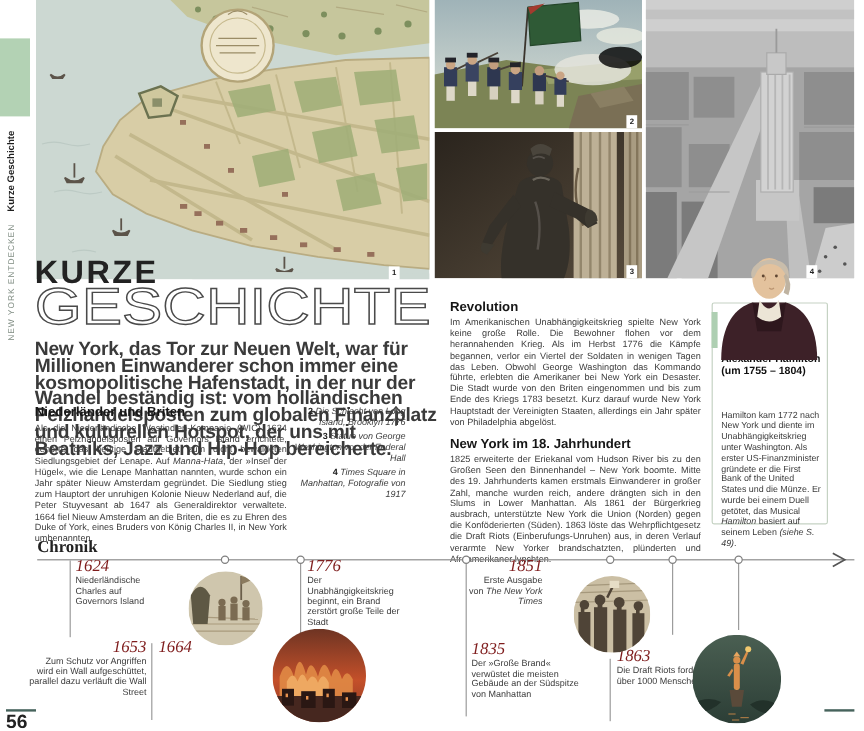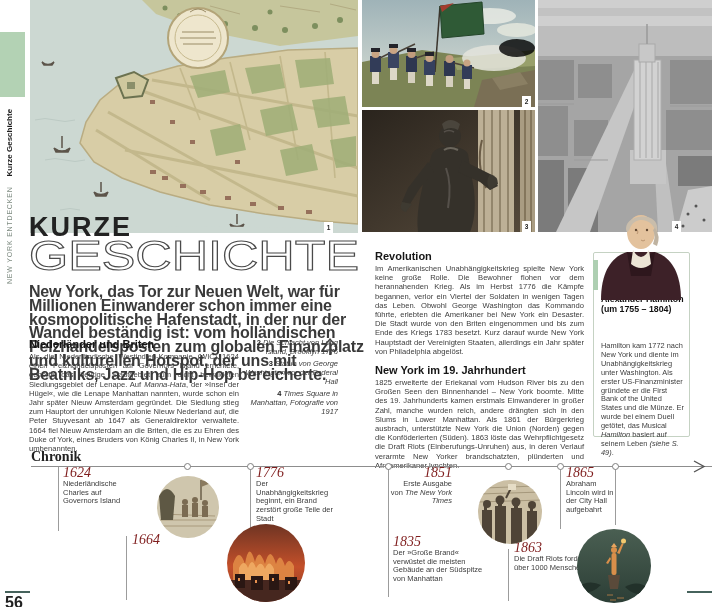--- a/index.html
+++ b/index.html
@@ -333,21 +333,21 @@
     <div class="item"><b>4</b><span>Times Square in Manhattan, Fotografie von 1917</span></div>
   </div>
   <svg class="abs" style="left:324px;top:337px;" width="12" height="19">
     <line x1="6" y1="3" x2="6" y2="18" stroke="#444" stroke-width="1.2"></line>
     <polyline points="1,8 6,2 11,8" fill="none" stroke="#444" stroke-width="1.2"></polyline>
   </svg>
 
   <div class="abs col2">
     <h3>Revolution</h3>
     <div class="body">Im Amerikanischen Unabhängigkeitskrieg spielte New York keine große Rolle. Die Bewohner flohen vor dem herannahenden Krieg. Als im Herbst 1776 die Kämpfe begannen, verlor ein Viertel der Soldaten in wenigen Tagen das Leben. Obwohl George Washington das Kommando führte, erlebten die Amerikaner bei New York ein Desaster. Die Stadt wurde von den Briten eingenommen und bis zum Ende des Kriegs 1783 besetzt. Kurz darauf wurde New York Hauptstadt der Vereinigten Staaten, allerdings ein Jahr später von Philadelphia abgelöst.</div>
-    <h3 class="h2">New York im 19. Jahrhundert</h3>
+    <h3 class="h2">New York im 18. Jahrhundert</h3>
     <div class="body">1825 erweiterte der Eriekanal vom Hudson River bis zu den Großen Seen den Binnenhandel – New York boomte. Mitte des 19. Jahrhunderts kamen erstmals Einwanderer in großer Zahl, manche wurden reich, andere drängten sich in den Slums in Lower Manhattan. Als 1861 der Bürgerkrieg ausbrach, unterstützte New York die Union (Norden) gegen die Konföderierten (Süden). 1863 löste das Wehrpflichtgesetz die Draft Riots (Einberufungs-Unruhen) aus, in deren Verlauf verarmte New Yorker brandschatzten, plünderten und Afroamerikaner lynchten.</div>
   </div>
 
   <div class="abs infobox"></div>
   <div class="abs accent"></div>
   <svg class="abs" style="left:597px;top:206px;z-index:4;" width="88" height="94" viewBox="0 0 88 94">
     <path d="M4,94 C4,64 16,50 30,46 L58,46 C72,50 84,64 84,94 Z" fill="#3d2128"></path>
     <path d="M30,46 L44,52 L58,46 L54,70 L34,70 Z" fill="#2e171d"></path>
     <path d="M36,44 q8,14 16,0 l2,14 q-10,8 -20,0 Z" fill="#ece5d6"></path>
     <ellipse cx="44" cy="26" rx="14" ry="17" fill="#e3c29d"></ellipse>
@@ -379,42 +379,42 @@
   <div class="abs rule" style="left:250px;top:467px;height:80px;"></div>
   <div class="abs rule" style="left:388px;top:467px;height:130px;"></div>
   <div class="abs rule" style="left:508px;top:549px;height:52px;"></div>
   <div class="abs rule" style="left:560px;top:467px;height:62px;"></div>
   <div class="abs rule" style="left:615px;top:467px;height:58px;"></div>
 
   <div class="abs ev" style="left:63px;top:469px;width:64px;">
     <span class="yr">1624</span>
     <span>Niederländische Charles auf Governors Island</span>
   </div>
+  <div class="abs ev right" style="left:24px;top:536px;width:98px;">
+    <span class="yr">1653</span>
+    <span>Zum Schutz vor Angriffen wird ein Wall aufgeschüttet, parallel dazu verläuft die Wall Street</span>
+  </div>
   <div class="abs ev" style="left:132px;top:536px;width:64px;">
     <span class="yr">1664</span>
   </div>
   <div class="abs ev" style="left:256px;top:469px;width:86px;">
     <span class="yr">1776</span>
     <span>Der Unabhängigkeitskrieg beginnt, ein Brand zerstört große Teile der Stadt</span>
   </div>
   <div class="abs ev" style="left:393px;top:538px;width:99px;">
     <span class="yr">1835</span>
     <span>Der »Große Brand« verwüstet die meisten Gebäude an der Südspitze von Manhattan</span>
   </div>
   <div class="abs ev right" style="left:390px;top:469px;width:62px;">
     <span class="yr">1851</span>
     <span>Erste Ausgabe von <i>The New York Times</i></span>
   </div>
   <div class="abs ev" style="left:514px;top:544px;width:90px;">
     <span class="yr">1863</span>
     <span>Die Draft Riots fordern über 1000 Menschenleben</span>
-  </div>
-  <div class="abs ev" style="left:566px;top:469px;width:52px;">
-    <span class="yr">1865</span>
-    <span>Abraham Lincoln wird in der City Hall aufgebahrt</span>
   </div>
 
   <div class="abs circ" style="left:157px;top:476px;width:62px;height:62px;">
     <svg width="62" height="62" viewBox="0 0 62 62">
       <rect width="62" height="62" fill="#cfc6ad"></rect>
       <g stroke="#a99a7d" stroke-width="1">
           <line x1="0" y1="44" x2="62" y2="44"></line>
           <line x1="0" y1="50" x2="62" y2="50"></line>
           <line x1="4" y1="38" x2="58" y2="40"></line>
         </g>

